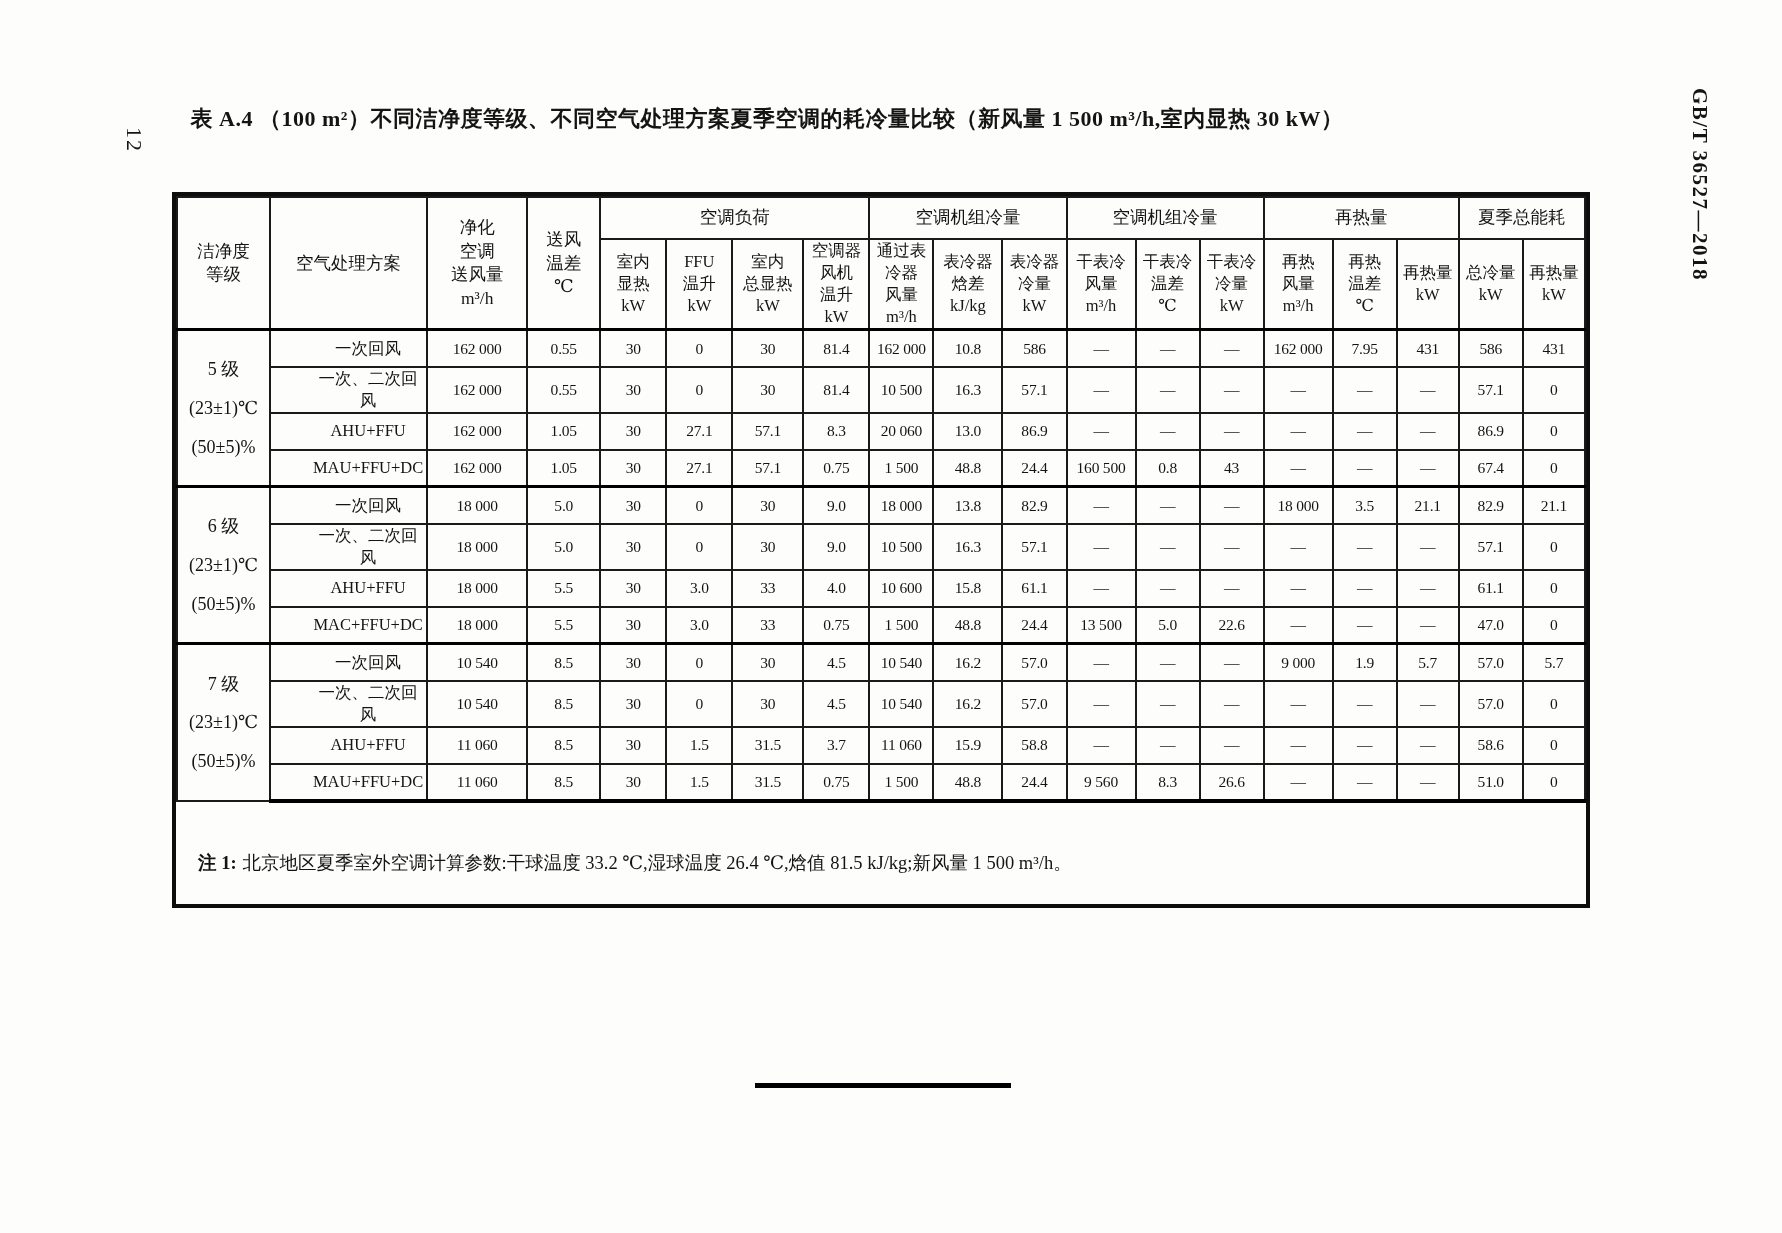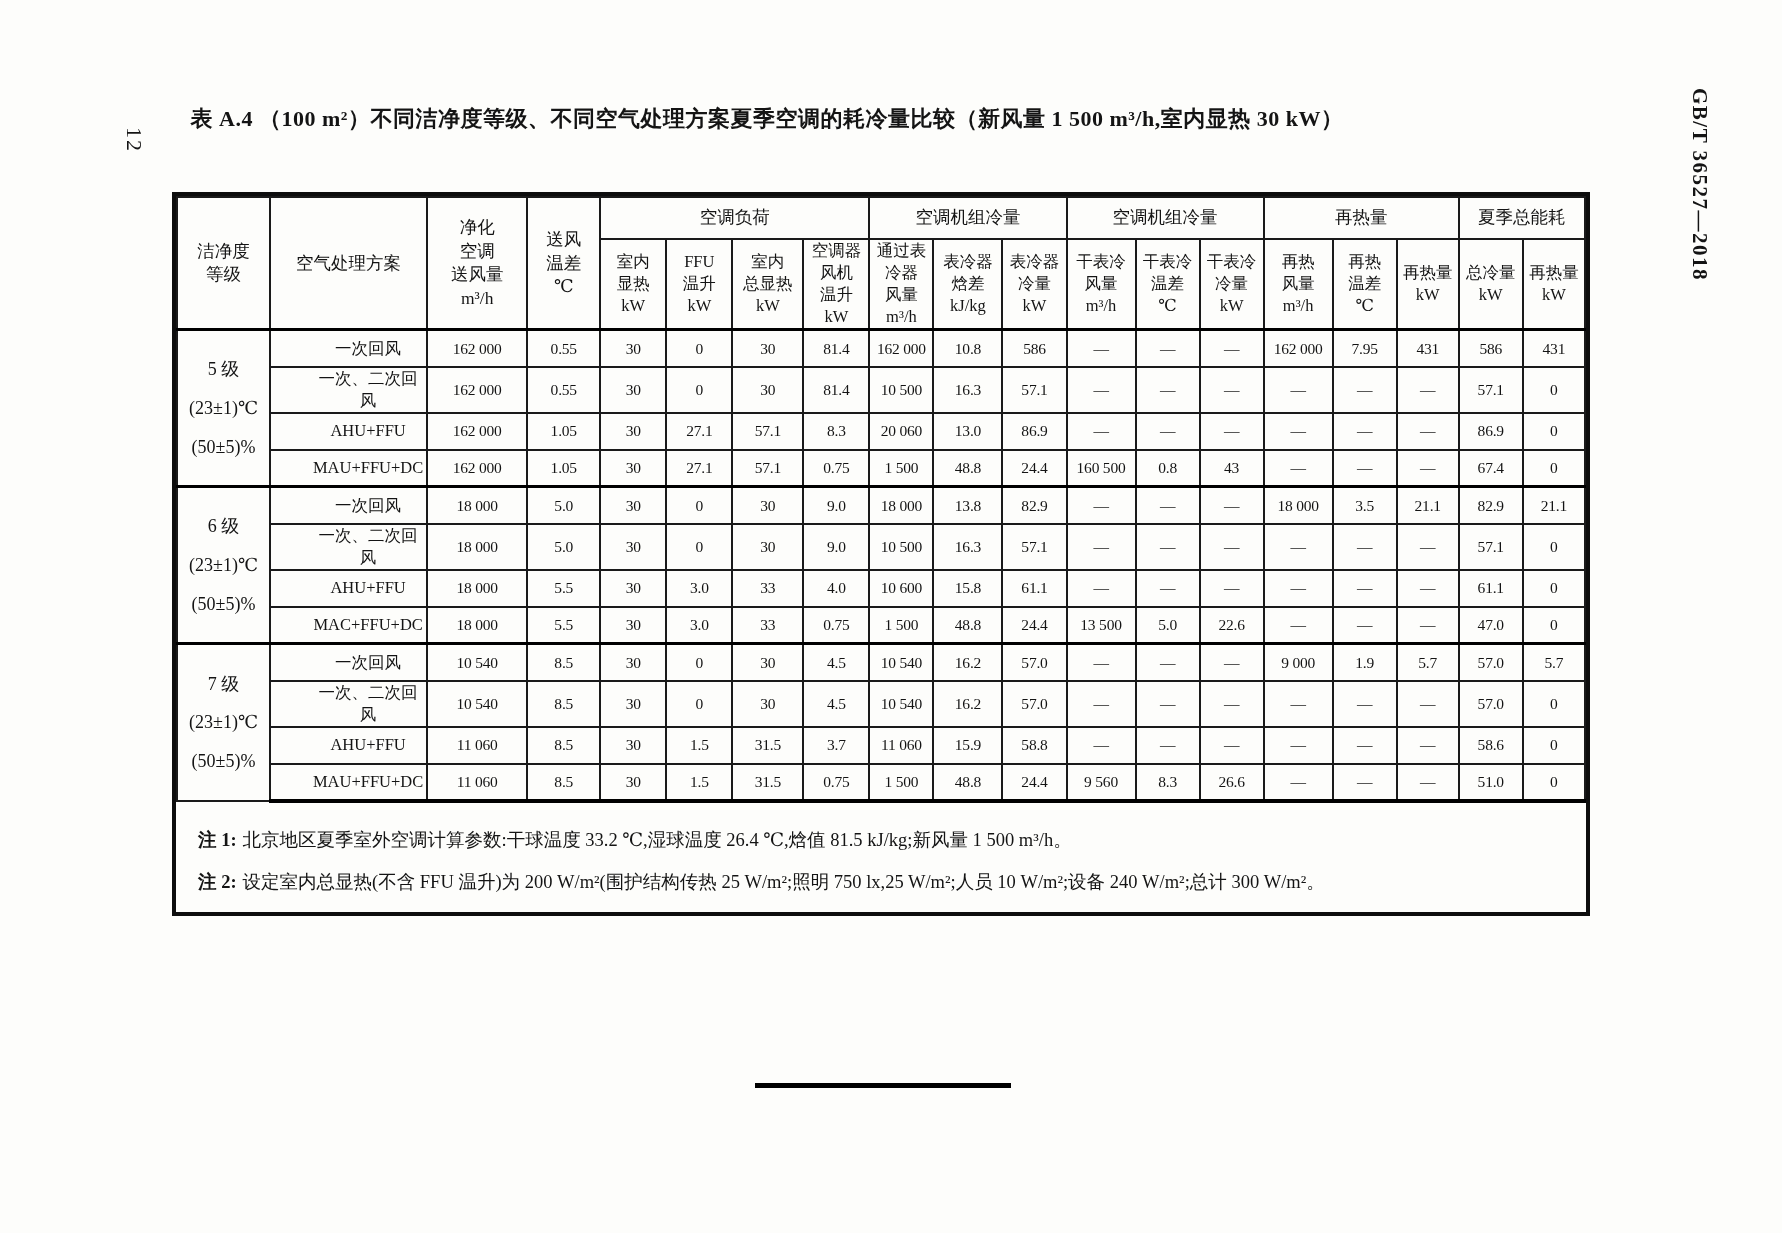--- a/index.html
+++ b/index.html
@@ -29,21 +29,21 @@
     padding:0 1px;box-sizing:border-box;font-weight:normal;overflow:hidden;
   }
   th div{line-height:1.34;}
   thead tr.group th{height:42px;font-size:17.5px;}
   thead tr.sub th{height:84px;font-size:16.5px;}
   tbody td{height:37px;font-size:15.5px;letter-spacing:-.2px;}
   td.level{font-size:18px;line-height:2.15;letter-spacing:0;}
   td.scheme{font-size:16.5px;letter-spacing:0;padding-left:40px;}
   tr.block-start td{border-top:3px solid #000;}
   tbody tr:last-child td{border-bottom:4px solid #000;}
-  .notes{padding:16px 26px 8px 22px;font-size:18.5px;line-height:2.3;}
+  .notes{padding:16px 26px 20px 22px;font-size:18.5px;line-height:2.3;margin-top:23px;}
   .note{padding-left:54px;text-indent:-54px;}
   .nlabel{font-weight:bold;margin-right:6px;}
   .rule{position:absolute;left:755px;top:1083px;width:256px;height:5px;background:#000;}
 </style>
 </head>
 <body>
 
 <div class="pagenum">12</div>
 <div class="stdcode">GB/T 36527—2018</div>
 <div class="title">表 A.4  （100 m²）不同洁净度等级、不同空气处理方案夏季空调的耗冷量比较（新风量 1 500 m³/h,室内显热 30 kW）</div>
@@ -437,17 +437,16 @@
           <td class="val">—</td>
           <td class="val">—</td>
           <td class="val">—</td>
           <td class="val">51.0</td>
           <td class="val">0</td>
         </tr>
       </tbody>
     </table>
   <div class="notes">
       <div class="note"><span class="nlabel">注 1:</span>北京地区夏季室外空调计算参数:干球温度 33.2 ℃,湿球温度 26.4 ℃,焓值 81.5 kJ/kg;新风量 1 500 m³/h。</div>
-      <div class="note"><span class="nlabel">注 2:</span>设定室内总显热(不含 FFU 温升)为 200 W/m²(围护结构传热 25 W/m²;照明 750 lx,25 W/m²;人员 10 W/m²;设备 240 W/m²;总计 300 W/m²。</div>
     </div>
 </div>
 
 <div class="rule"></div>
 
 </body></html>

